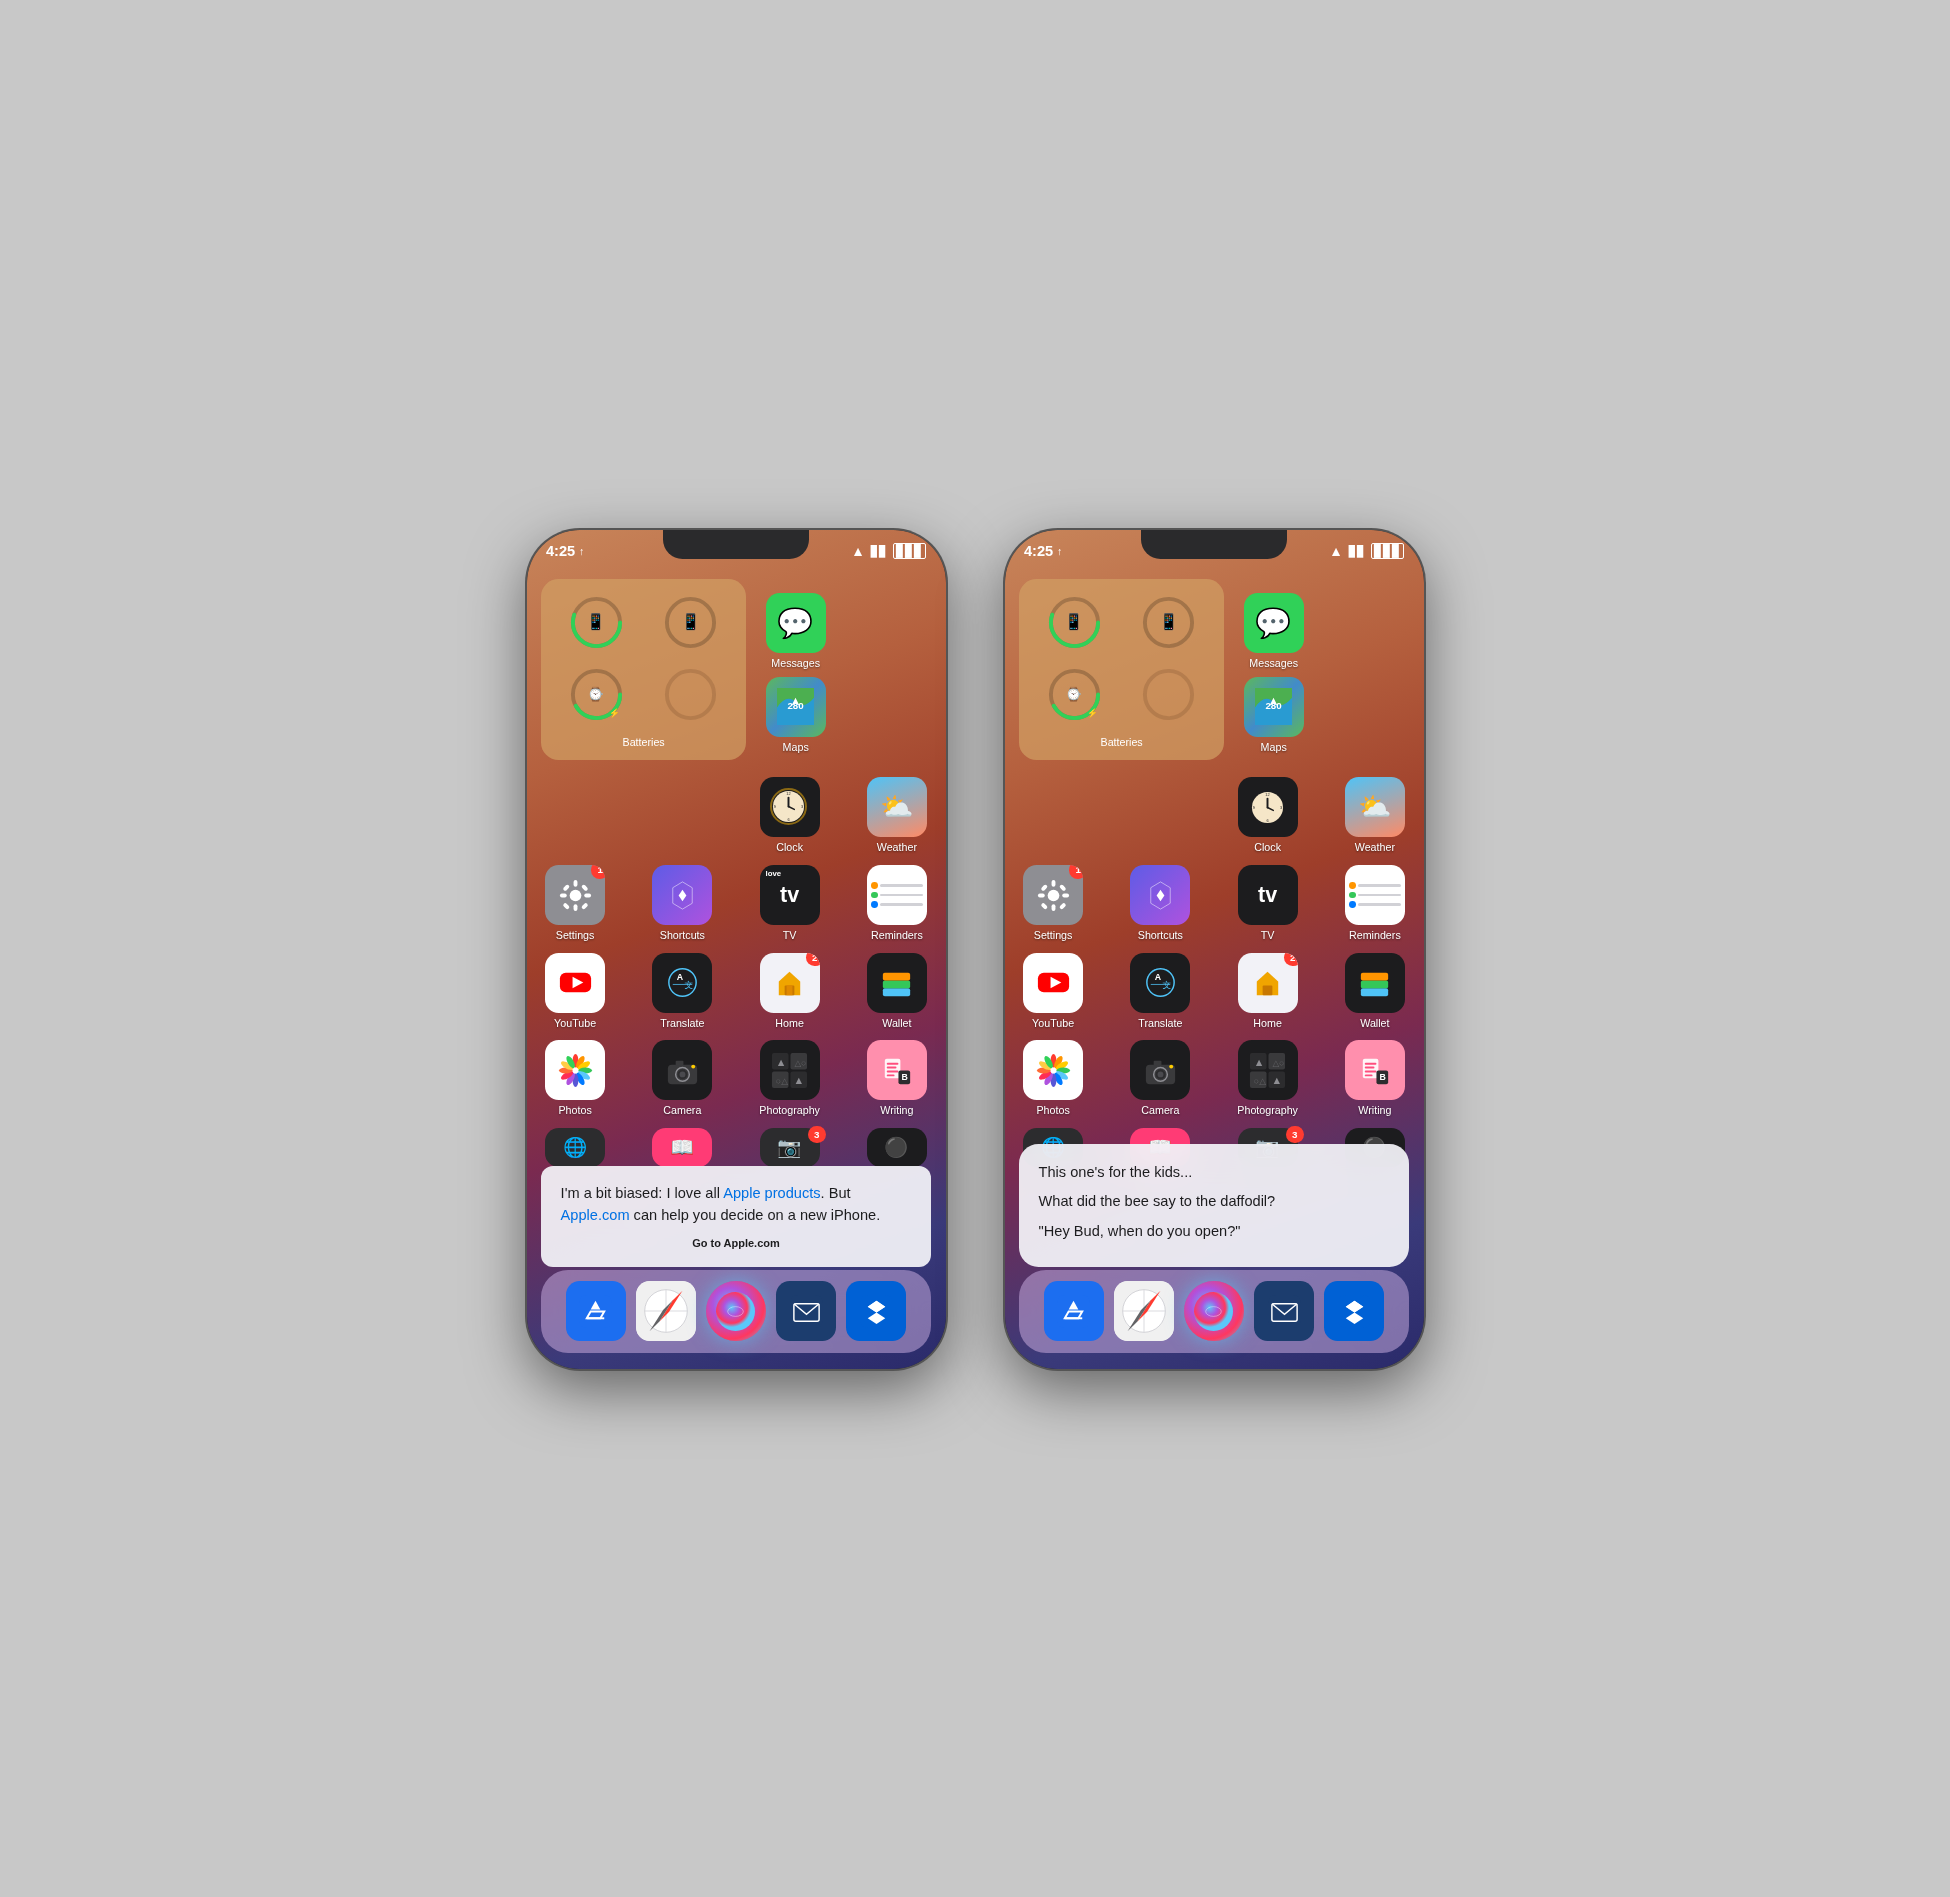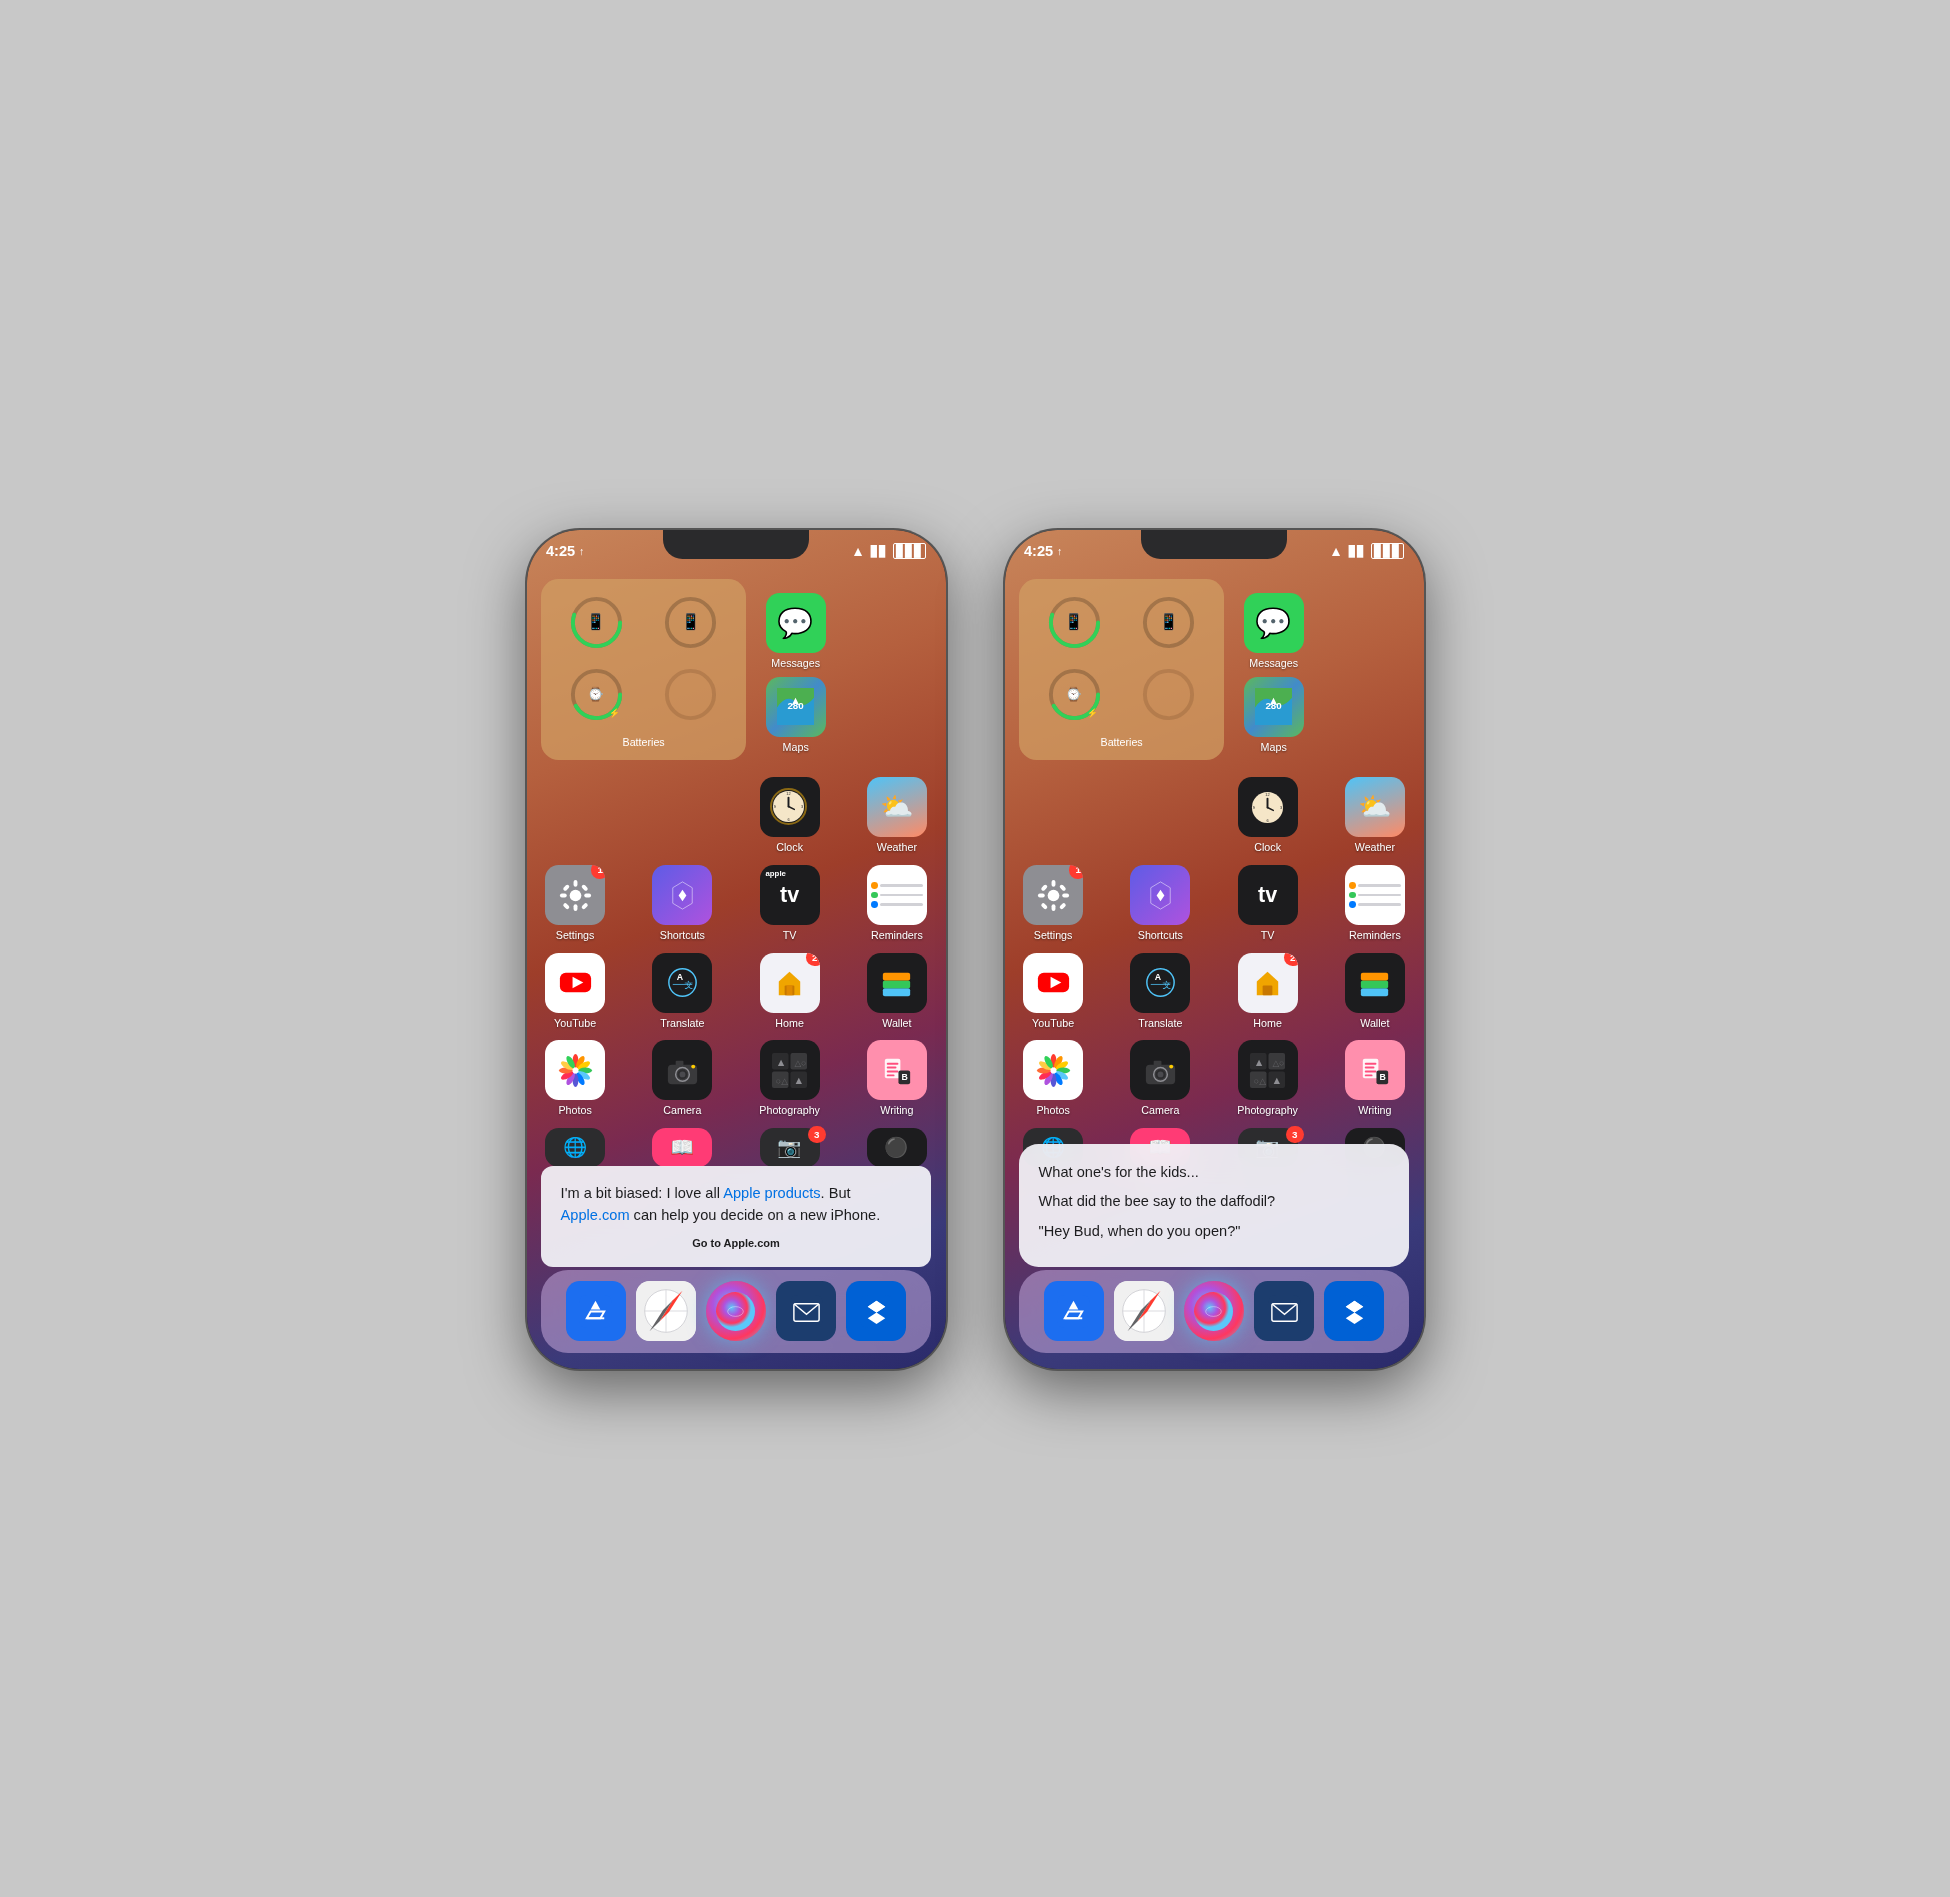--- a/index.html
+++ b/index.html
@@ -479,21 +479,21 @@
               <svg width="35" height="35" viewBox="0 0 36 36">
                 <path d="M18 4 L28 10 L28 26 L18 32 L8 26 L8 10Z" fill="none" stroke="rgba(255,255,255,0.5)" stroke-width="1"></path>
                 <path d="M14 18 L18 12 L22 18 L18 24Z" fill="white"></path>
               </svg>
             </div>
             <span class="app-label">Shortcuts</span>
           </div>
           <div class="app-item">
             <div class="app-icon app-tv">
               <span style="color:white;font-size:21.5px;font-weight:800;">tv</span>
-              <span style="color:white;font-size:9.8px;position:absolute;top:3.9px;left:5.9px;font-size:7.8px;font-weight:900;">apple</span>
+              <span style="color:white;font-size:9.8px;position:absolute;top:3.9px;left:5.9px;font-size:7.8px;font-weight:900;">love</span>
             </div>
             <span class="app-label">TV</span>
           </div>
           <div class="app-item">
             <div class="app-icon app-reminders">
               <div style="padding:3.9px;width:100%;height:100%;display:flex;flex-direction:column;justify-content:center;gap:2.9px;">
                 <div style="display:flex;align-items:center;gap:2.9px;">
                     <div style="width:6.8px;height:6.8px;border-radius:50%;background:#ff9500;"></div>
                     <div style="height:2.9px;background:#d1d1d6;border-radius:2px;flex:1;"></div>
                   </div>
@@ -1012,21 +1012,21 @@
           </div>
           <div class="partial-app">
             <div class="app-icon" style="background:#1c1c1e;height:39px;border-radius:13.7px;width:60px;display:flex;align-items:center;justify-content:center;">
               <span style="font-size:19.5px;">⚫</span>
             </div>
           </div>
         </div>
       </div>
 
       <div class="siri-joke-panel">
-        <p class="siri-joke-title">What one's for the kids...</p>
+        <p class="siri-joke-title">This one's for the kids...</p>
         <p class="siri-joke-question">What did the bee say to the daffodil?</p>
         <p class="siri-joke-answer">"Hey Bud, when do you open?"</p>
       </div>
 
       <div class="dock">
         <div class="dock-app" style="background:#1c6ef0;border-radius:13.7px;">
           <svg width="33" height="33" viewBox="0 0 34 34">
             <rect width="34" height="34" rx="8" fill="#1c6ef0"></rect>
             <path d="M17 6 L22 15 L12 15Z" fill="white"></path>
             <path d="M8 24 L12 17 L26 17 L22 24Z" fill="none" stroke="white" stroke-width="2"></path>

